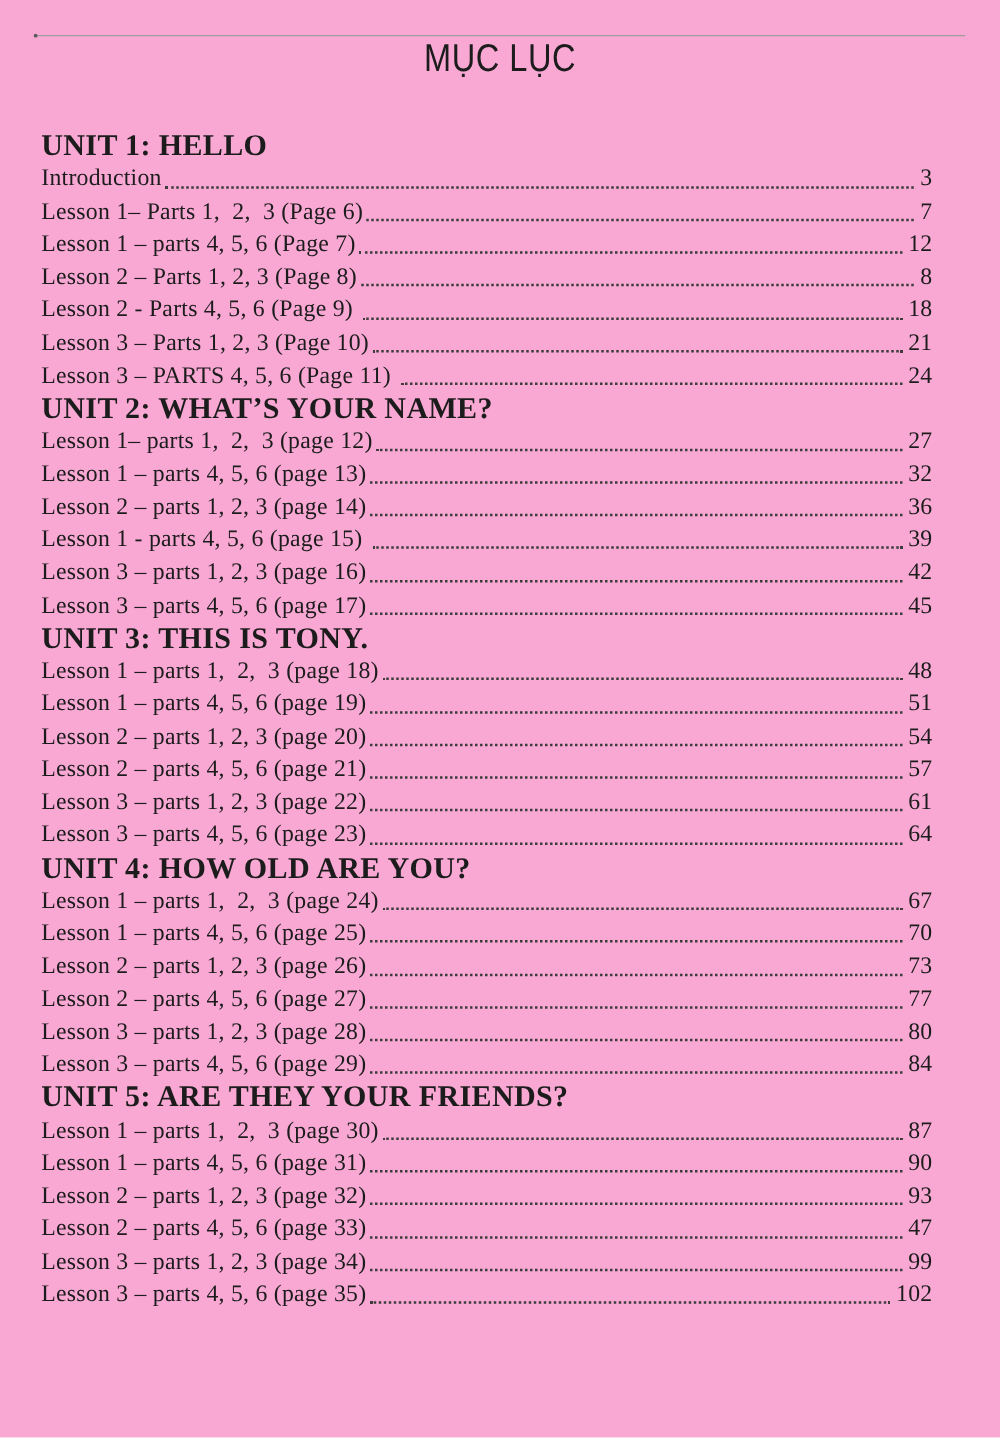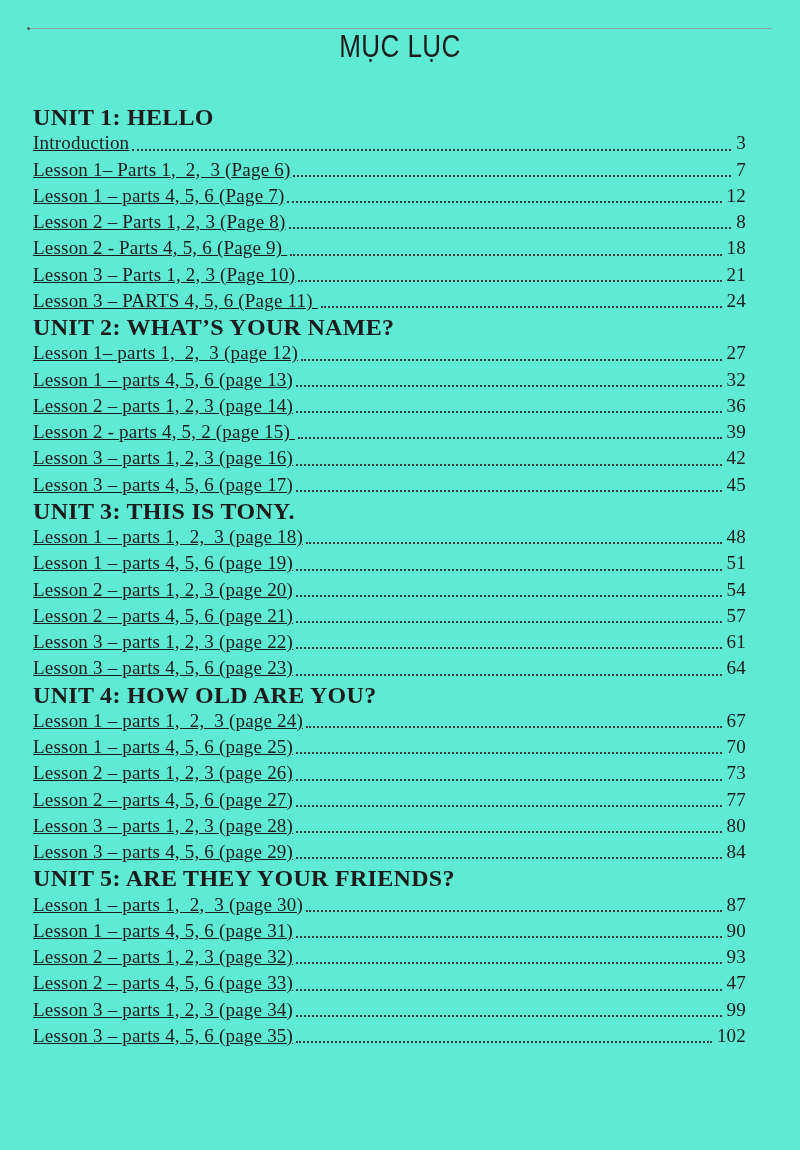--- a/index.html
+++ b/index.html
@@ -4,21 +4,21 @@
 <style>
   html, body {
     margin: 0;
     padding: 0;
     background: #ffffff;
   }
   .sheet {
     position: relative;
     width: 800px;
     height: 1150px;
-    background: #5eead4;
+    background: #f9a8d4;
     overflow: hidden;
   }
   .top-rule {
     position: absolute;
     left: 28px;
     top: 28px;
     width: 744px;
     height: 1px;
     background: #9c9c9c;
   }
@@ -62,21 +62,20 @@
     white-space: pre;
   }
   .unit-header {
     font-weight: bold;
     font-size: 24px;
     letter-spacing: 0.3px;
   }
   .entry-label {
     flex: 0 0 auto;
     letter-spacing: 0.2px;
-    text-decoration: underline;
   }
   .leader {
     flex: 1 1 auto;
     position: relative;
     min-width: 10px;
   }
   .leader::after {
     content: "";
     position: absolute;
     left: 3px;
@@ -145,21 +144,21 @@
     <span class="entry-label">Lesson 1 – parts 4, 5, 6 (page 13)</span>
     <span class="leader"></span>
     <span class="page-num">32</span>
   </div>
       <div class="toc-row">
     <span class="entry-label">Lesson 2 – parts 1, 2, 3 (page 14)</span>
     <span class="leader"></span>
     <span class="page-num">36</span>
   </div>
       <div class="toc-row">
-    <span class="entry-label">Lesson 2 - parts 4, 5, 2 (page 15) </span>
+    <span class="entry-label">Lesson 1 - parts 4, 5, 6 (page 15) </span>
     <span class="leader"></span>
     <span class="page-num">39</span>
   </div>
       <div class="toc-row">
     <span class="entry-label">Lesson 3 – parts 1, 2, 3 (page 16)</span>
     <span class="leader"></span>
     <span class="page-num">42</span>
   </div>
       <div class="toc-row">
     <span class="entry-label">Lesson 3 – parts 4, 5, 6 (page 17)</span>

